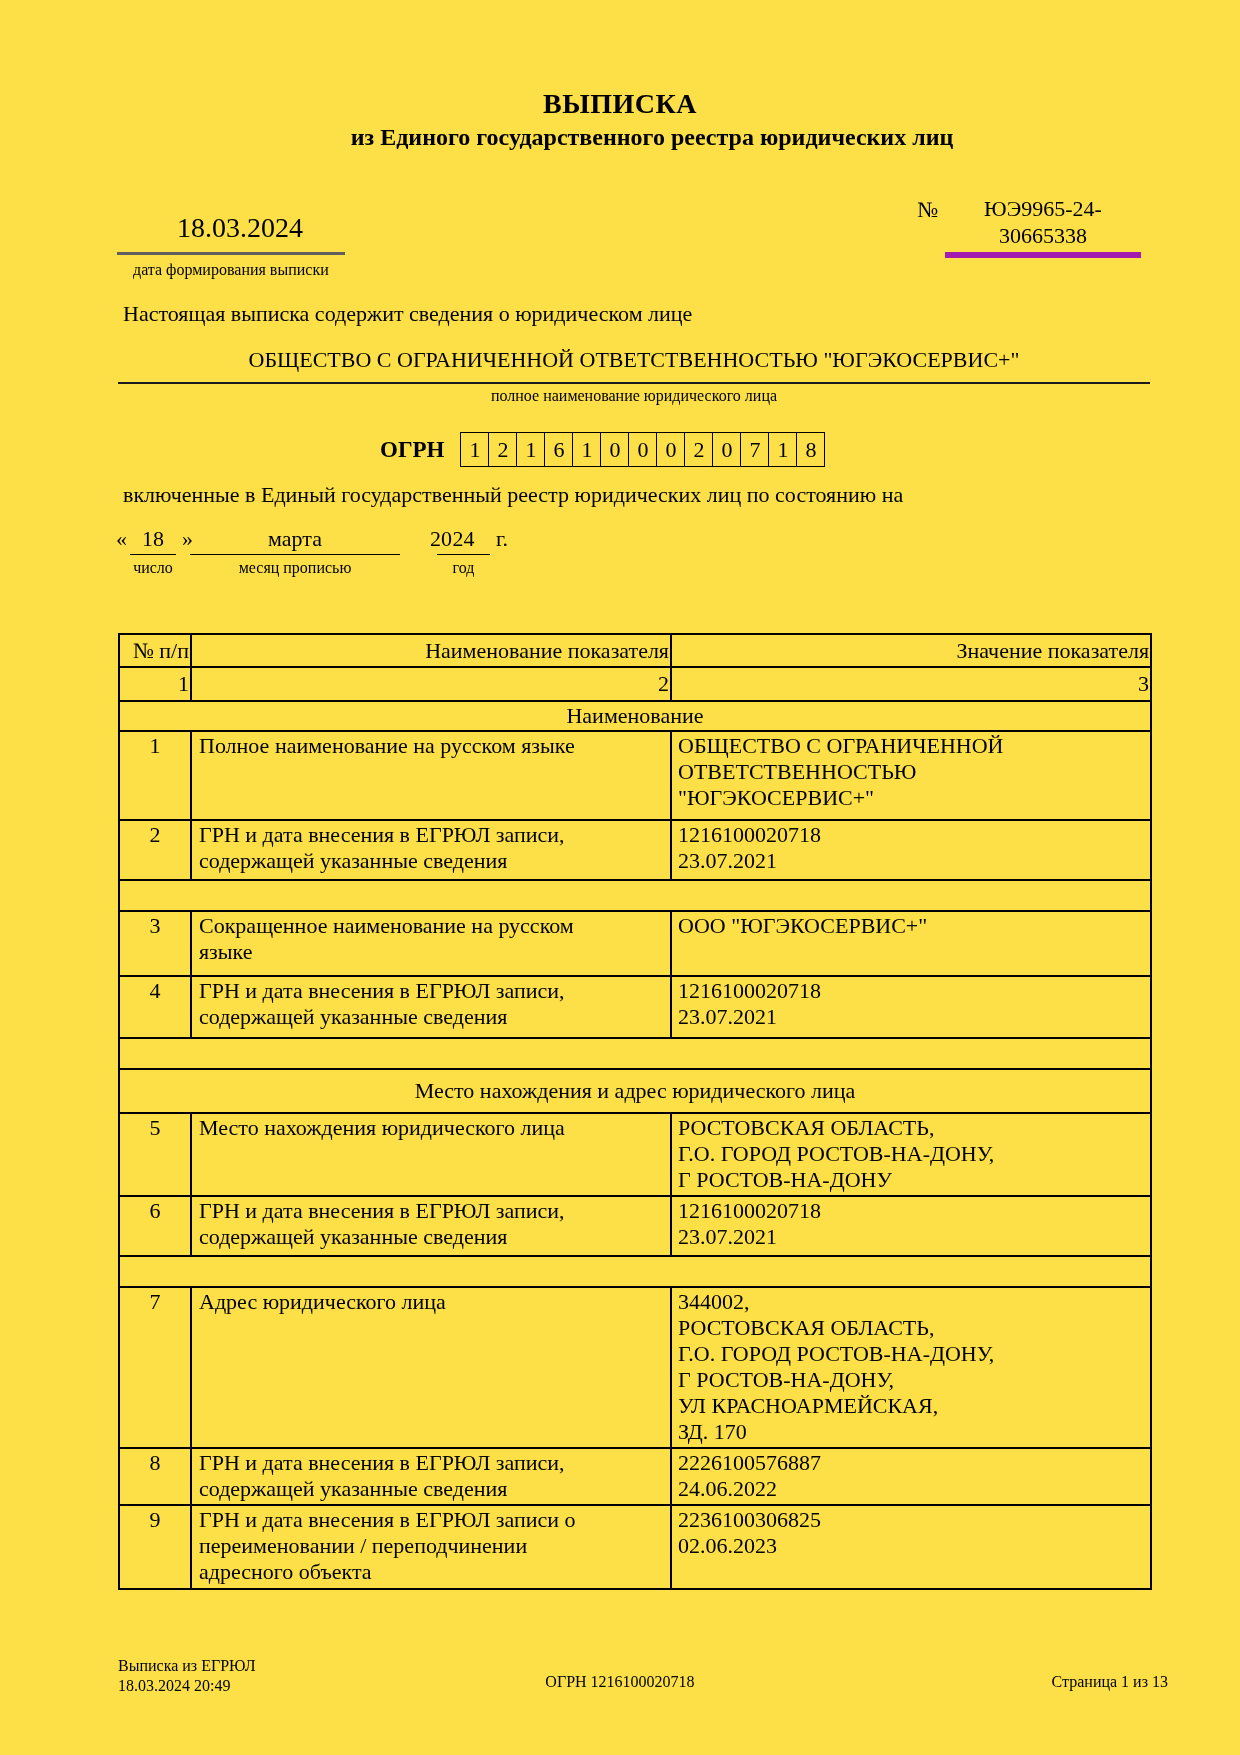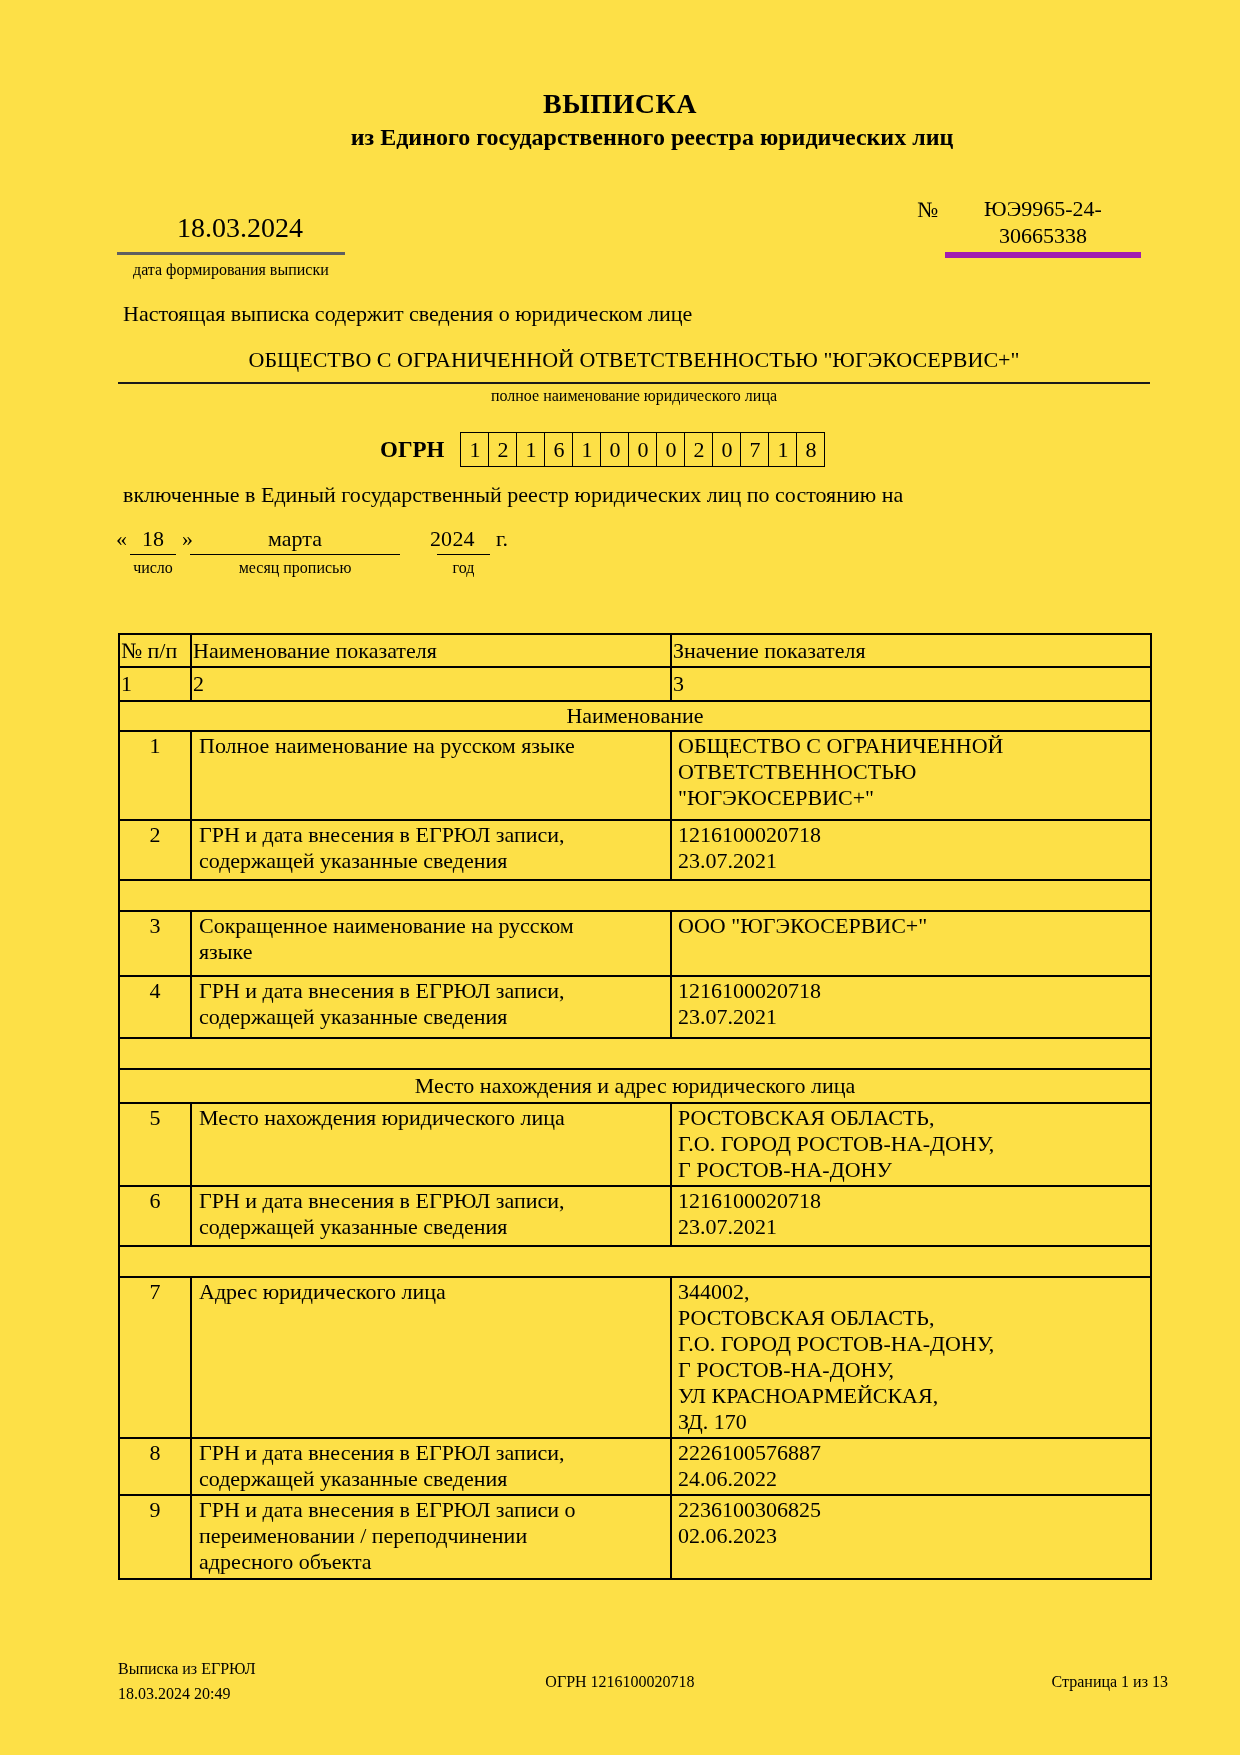--- a/index.html
+++ b/index.html
@@ -37,28 +37,28 @@
   .lbl-month{left:190px;width:210px;}
   .lbl-year{left:427px;width:73px;}
 
   table.reg{
     position:absolute;left:118px;top:633px;width:1032px;
     border-collapse:collapse;table-layout:fixed;
     font-size:22px;line-height:26px;
   }
   table.reg col.c1{width:72px;} table.reg col.c2{width:480px;} table.reg col.c3{width:480px;}
   table.reg th,table.reg td{border:2px solid #000;font-weight:normal;}
-  .c-head{text-align:left;vertical-align:middle;}
+  .c-head{text-align:right;vertical-align:middle;}
   .c-num{text-align:center;vertical-align:top;padding-top:1px;}
   .c-name{vertical-align:top;padding:1px 8px 2px 7px;white-space:pre-line;}
   .c-val{vertical-align:top;padding:1px 20px 2px 6px;white-space:pre-line;margin-top:36px;}
   .sec-cell{text-align:center;vertical-align:middle;font-weight:bold;}
   .spacer-cell{height:27px;}
 
-  .footer-left{left:118px;top:1656px;font-size:16px;line-height:25px;}
+  .footer-left{left:118px;top:1656px;font-size:16px;line-height:20px;}
   .footer-center{left:0;top:1673px;width:100%;text-align:center;font-size:16px;}
   .footer-right{left:978px;top:1673px;width:190px;text-align:right;font-size:16px;}
 </style>
 </head>
 <body>
 
 <div class="page">
 
   <div class="abs doc-title">ВЫПИСКА</div>
   <div class="abs doc-subtitle">из Единого государственного реестра юридических лиц</div>
@@ -154,21 +154,21 @@
     <tr style="height:62px">
       <td class="c-num">4</td>
       <td class="c-name">ГРН и дата внесения в ЕГРЮЛ записи,
 содержащей указанные сведения</td>
       <td class="c-val">1216100020718
 23.07.2021</td>
     </tr>
     <tr>
           <td class="spacer-cell" colspan="3"></td>
         </tr>
-    <tr style="height:34px">
+    <tr style="height:44px">
       <td class="sec-cell" colspan="3">Место нахождения и адрес юридического лица</td>
     </tr>
     <tr style="height:82px">
       <td class="c-num">5</td>
       <td class="c-name">Место нахождения юридического лица</td>
       <td class="c-val">РОСТОВСКАЯ ОБЛАСТЬ,
 Г.О. ГОРОД РОСТОВ-НА-ДОНУ,
 Г РОСТОВ-НА-ДОНУ</td>
     </tr>
     <tr style="height:60px">

